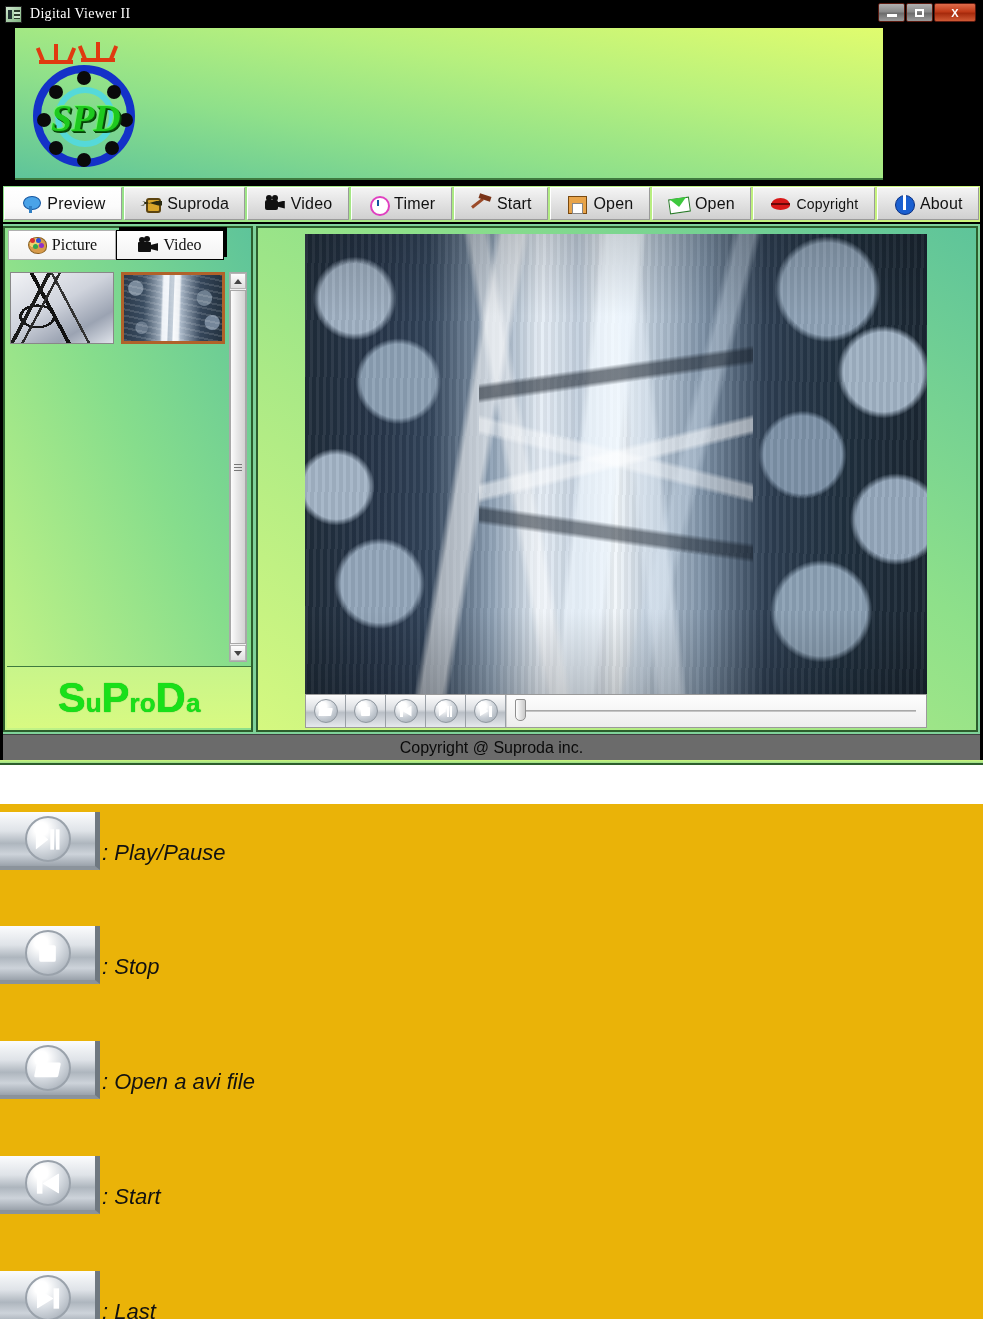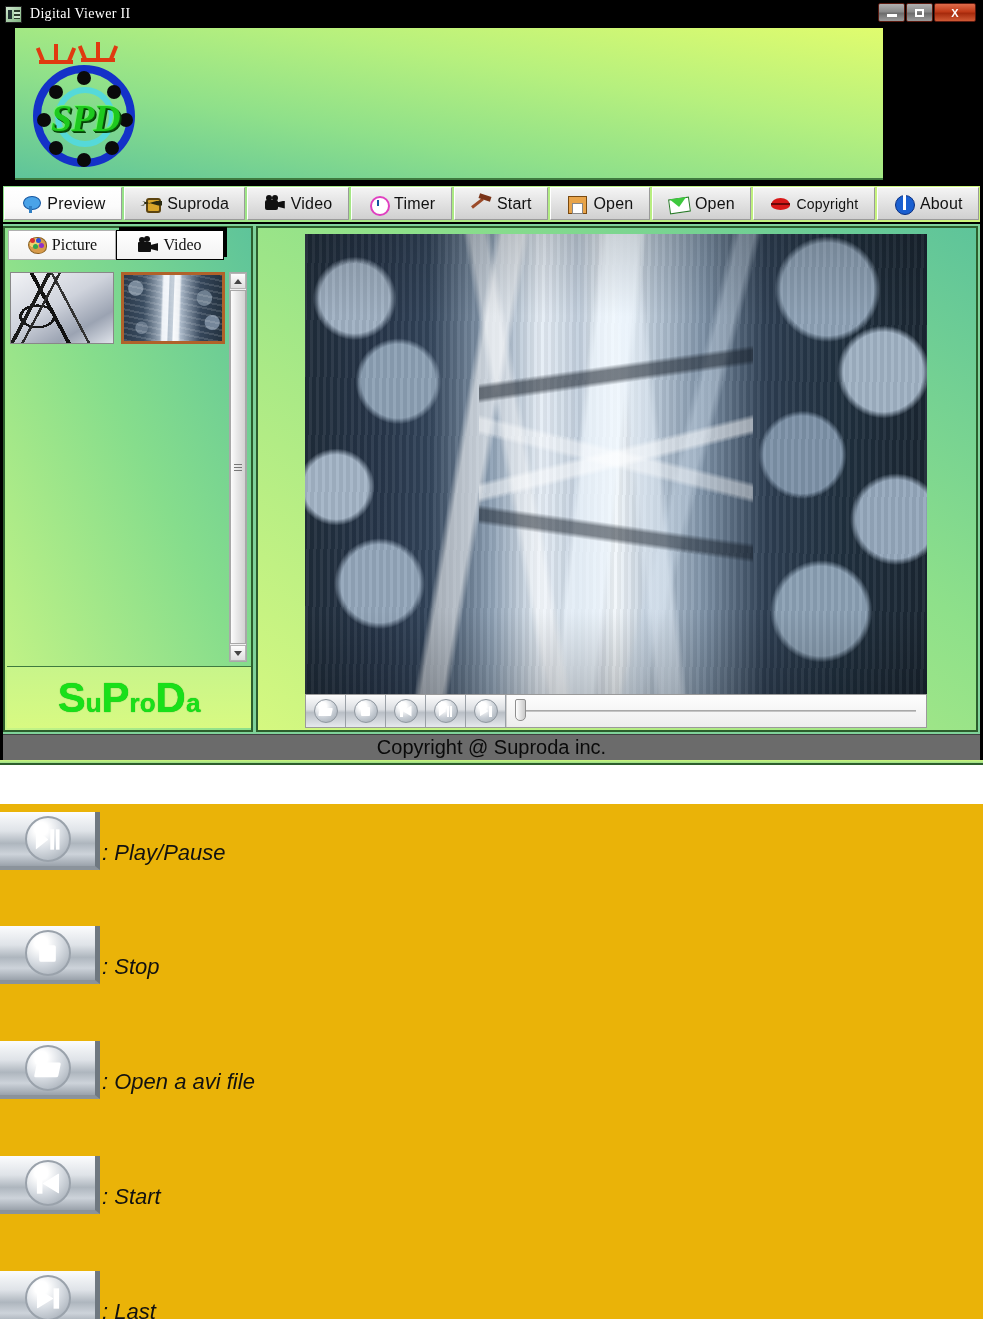--- a/index.html
+++ b/index.html
@@ -477,21 +477,21 @@
 
   
   #status-bar {
     position:absolute; left:3px; top: 734px;
     width: 977px; height: 26px;
     background:#6b6b6b;
     border-top:1px solid #3f3f3f;
     display:flex; align-items:center; justify-content:center;
   }
   #status-text {
-    color:#0a0a0a; font-size:20px;
+    color:#0a0a0a; font-size:16px;
     font-family:"Liberation Sans", sans-serif;
   }
   #window-bottom-edge {
     position:absolute; left:0; top:760px; width:983px; height:5px;
     background: linear-gradient(to bottom,#cdf57c,#9ade8a);
     border-bottom:2px solid #2d5e2d;
   }
 
   
   #legend {

